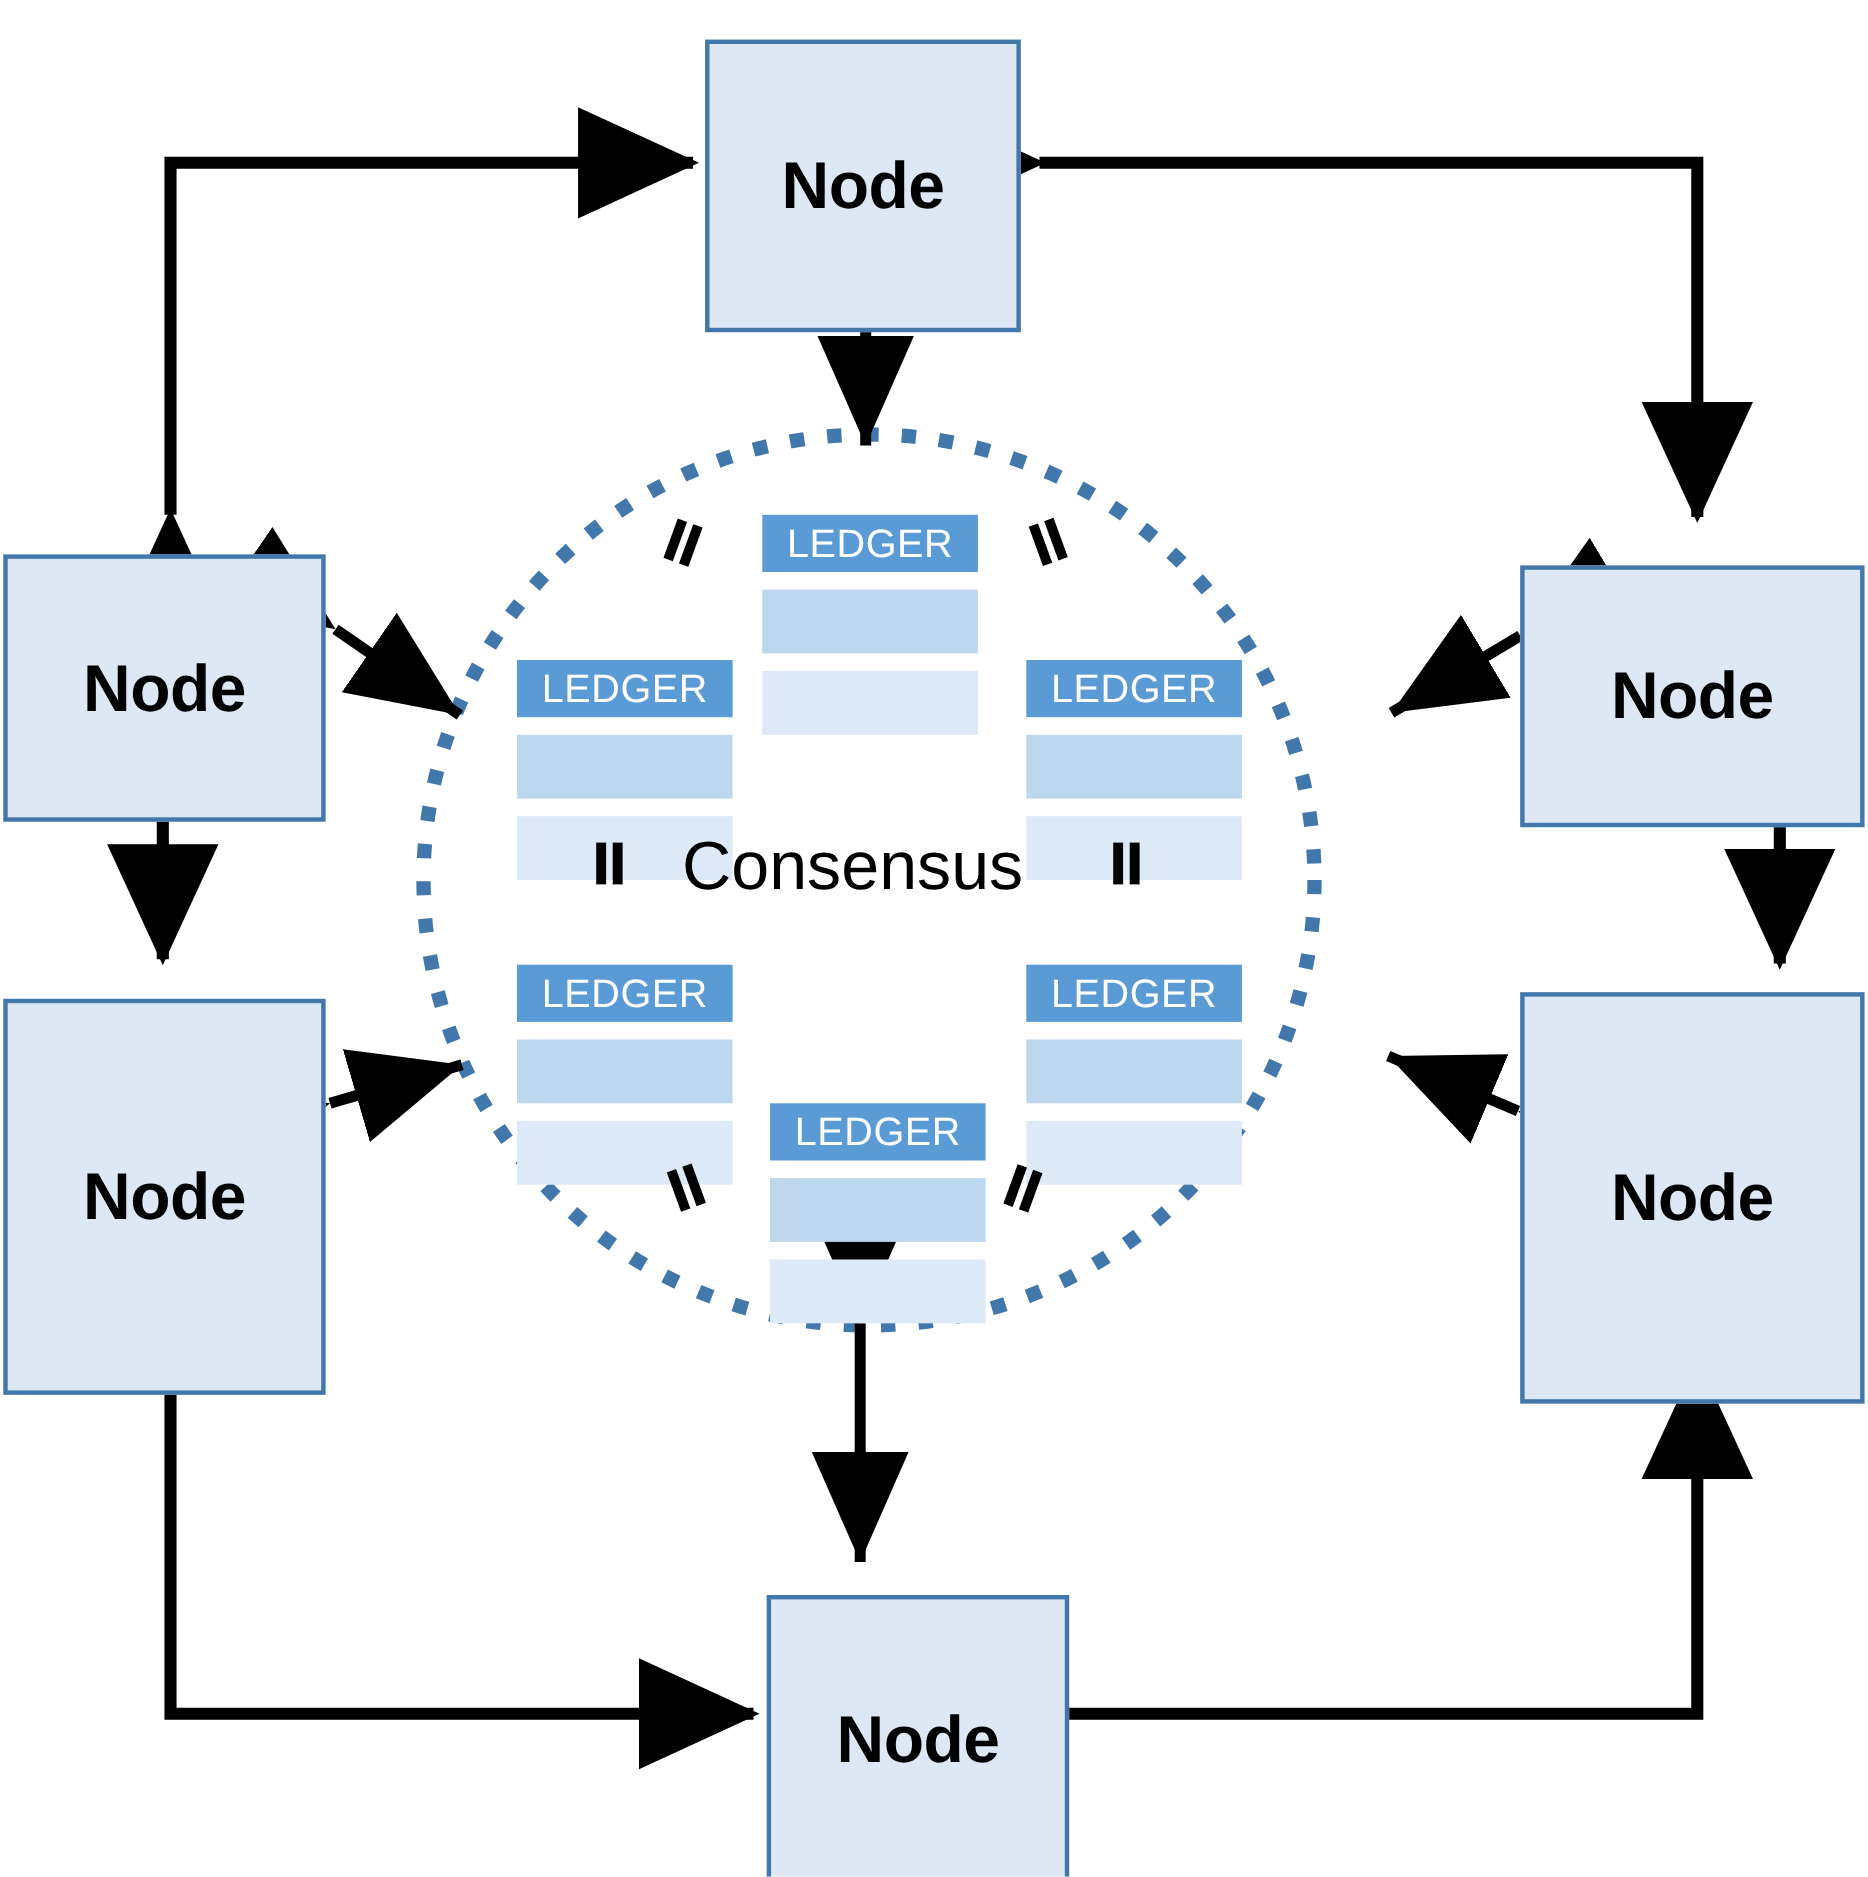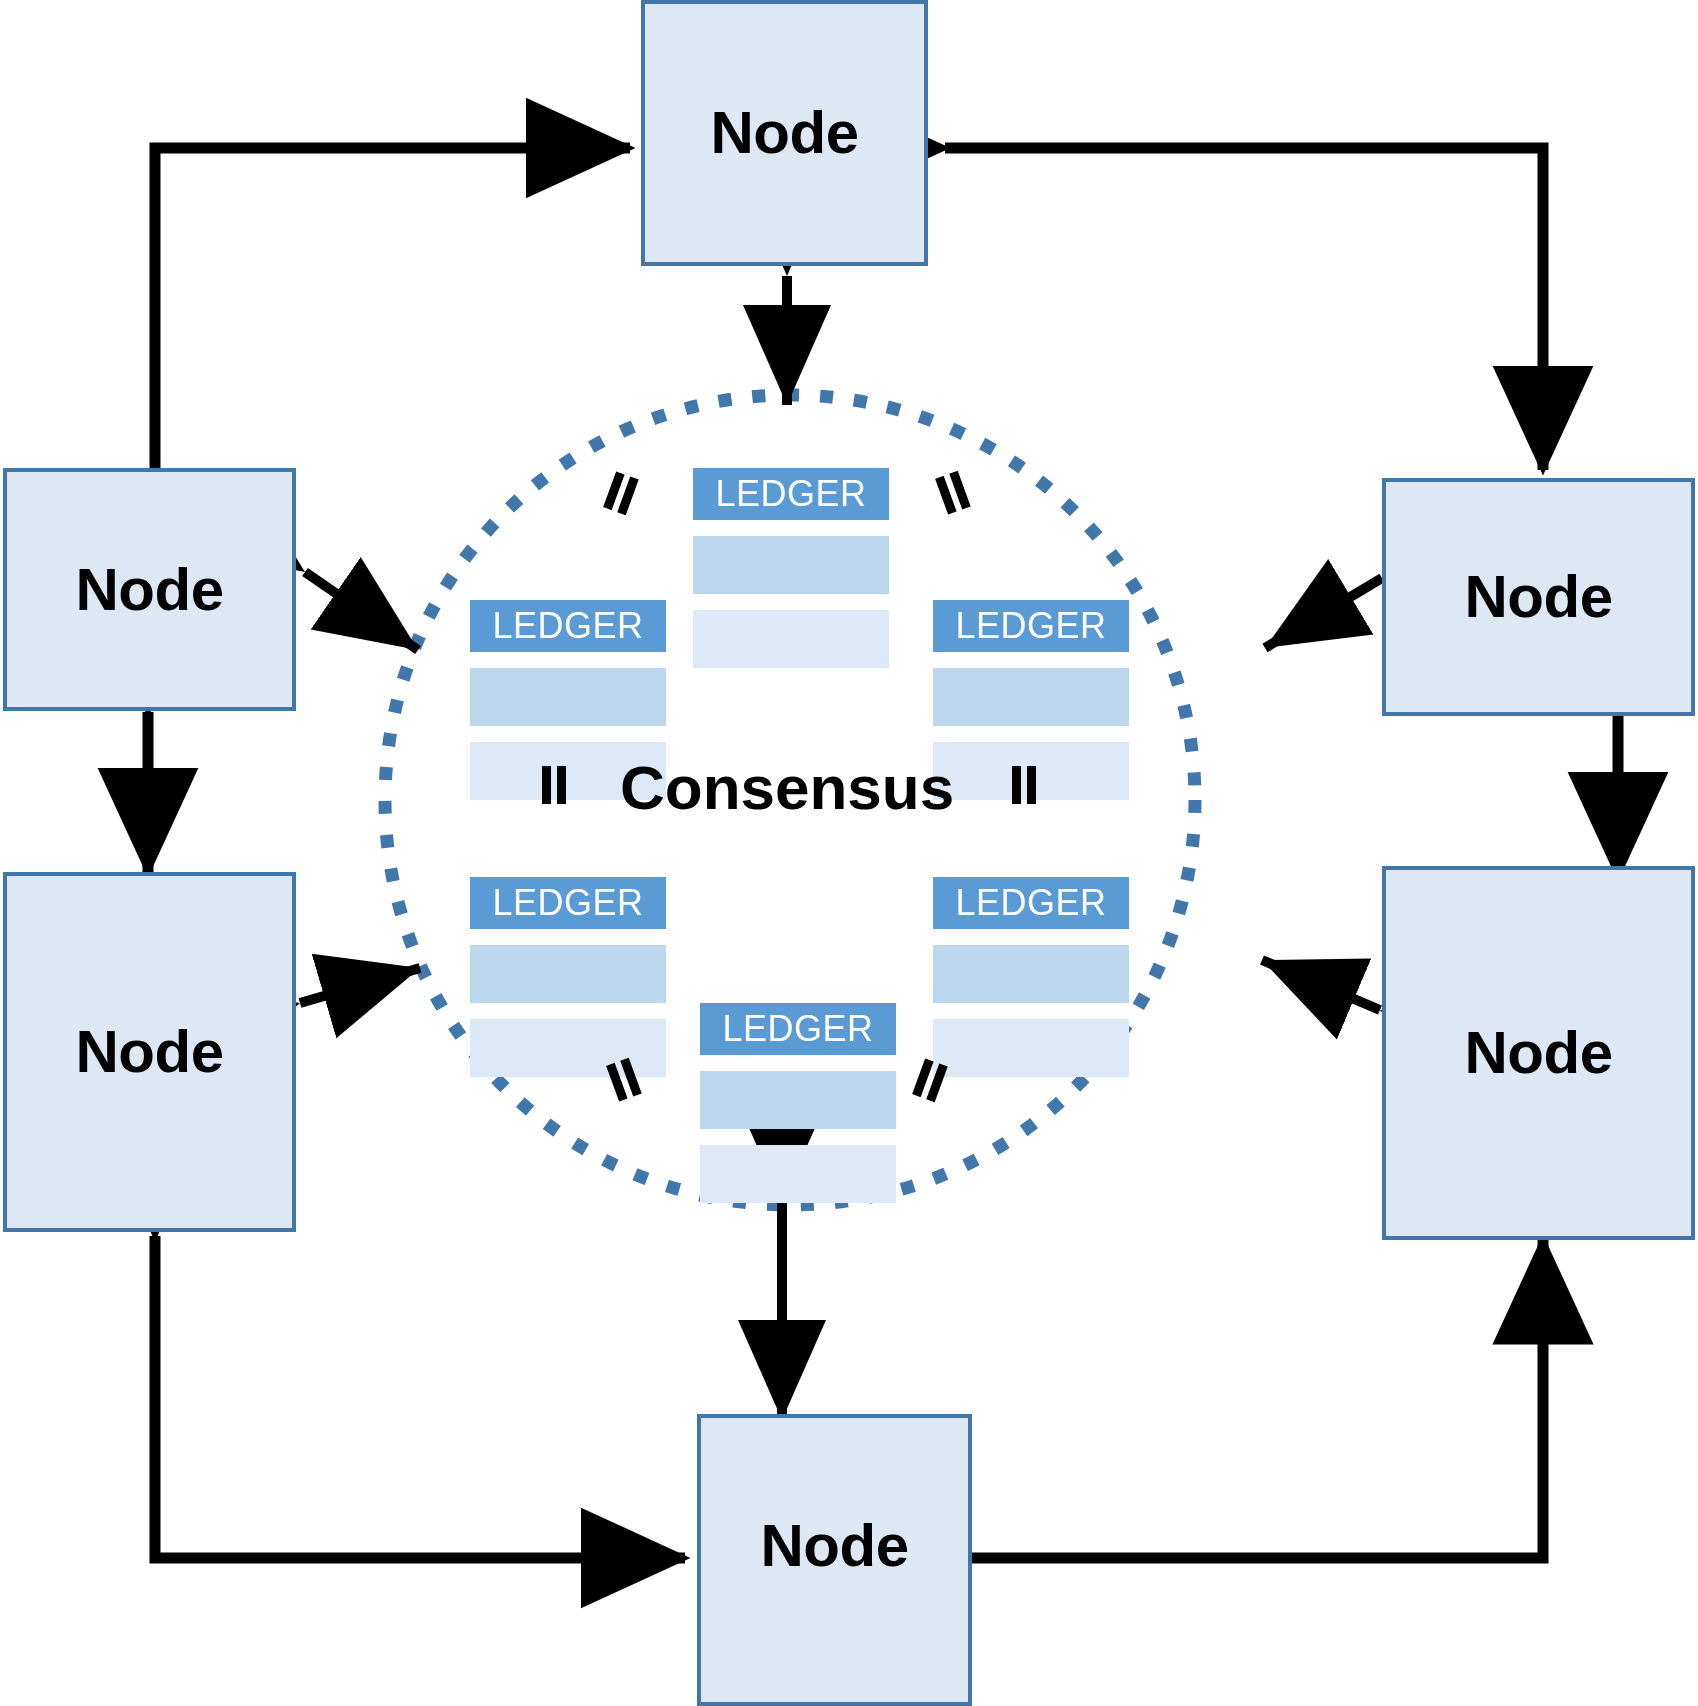--- a/index.html
+++ b/index.html
@@ -28,20 +28,21 @@
     display: block;
   }
   .node-box {
     position: absolute;
     background: #DEE8F5;
     border: 4px solid #4277AB;
     box-sizing: border-box;
     display: flex;
     align-items: center;
     justify-content: center;
+    margin-top: 36px;
   }
   .node-label {
     font-family: "Liberation Sans", sans-serif;
     font-weight: bold;
     font-size: 60px;
     color: #000000;
     letter-spacing: -0.5px;
     line-height: 1;
   }
   .ledger-card {
@@ -65,21 +66,21 @@
     margin-top: 16px;
   }
   .ledger-row-b {
     background: #DEE9F7;
     height: 58px;
     margin-top: 16px;
   }
   .consensus-label {
     position: absolute;
     font-family: "Liberation Sans", sans-serif;
-    font-weight: bold;
+    font-weight: normal;
     font-size: 62px;
     color: #000000;
     white-space: nowrap;
     line-height: 1;
   }
   .eq-mark {
     position: absolute;
     width: 34px;
     height: 34px;
   }

